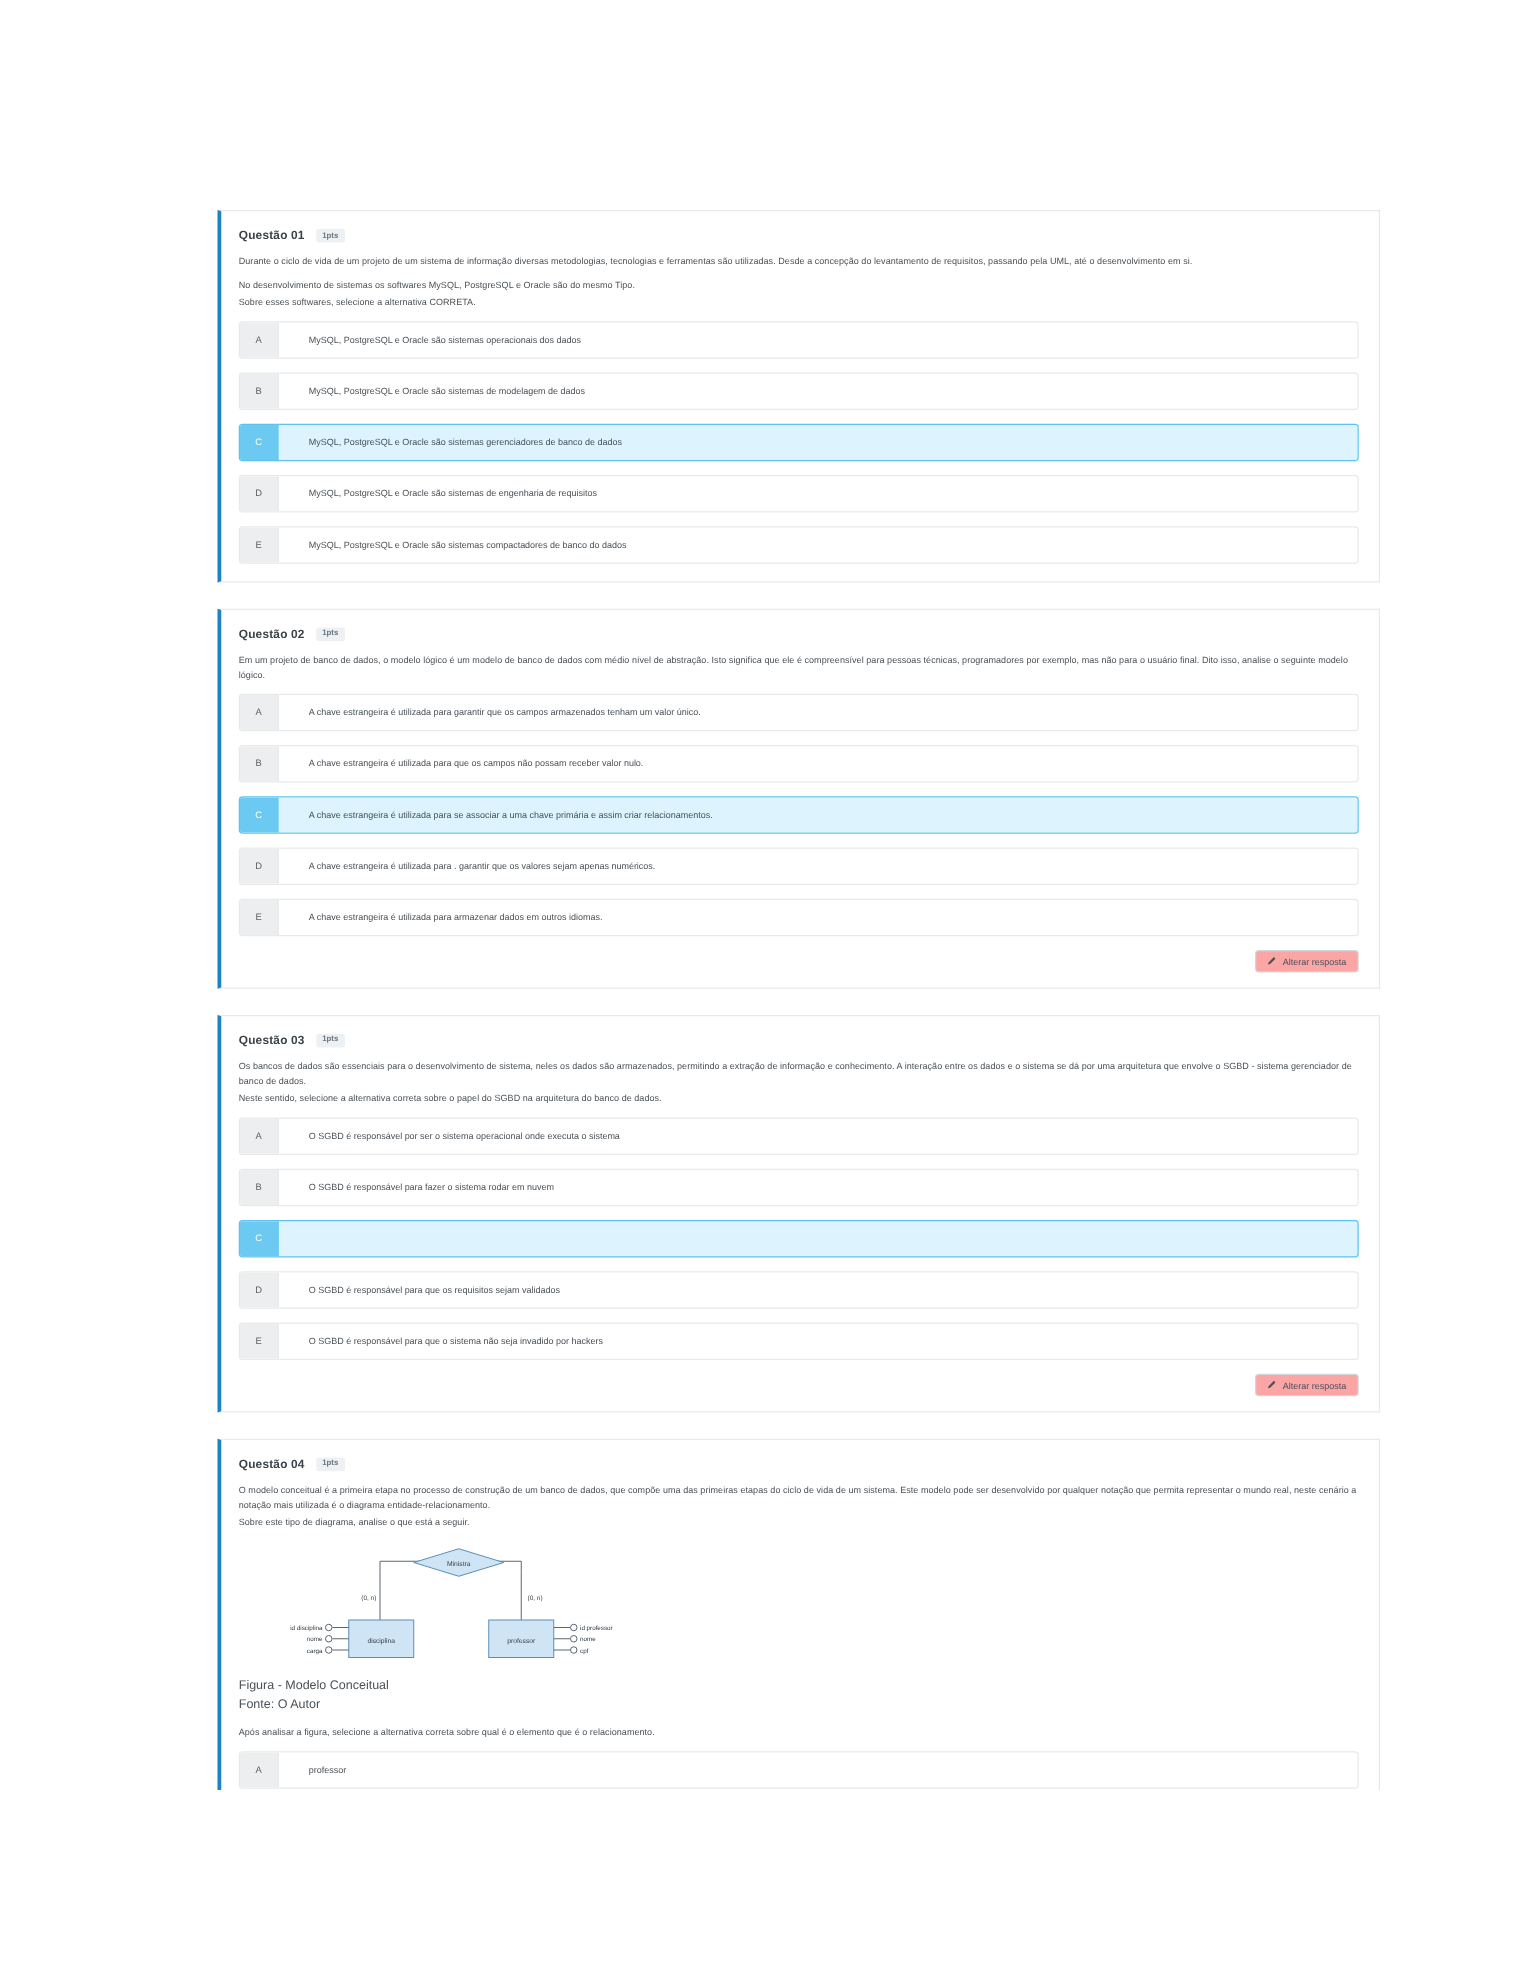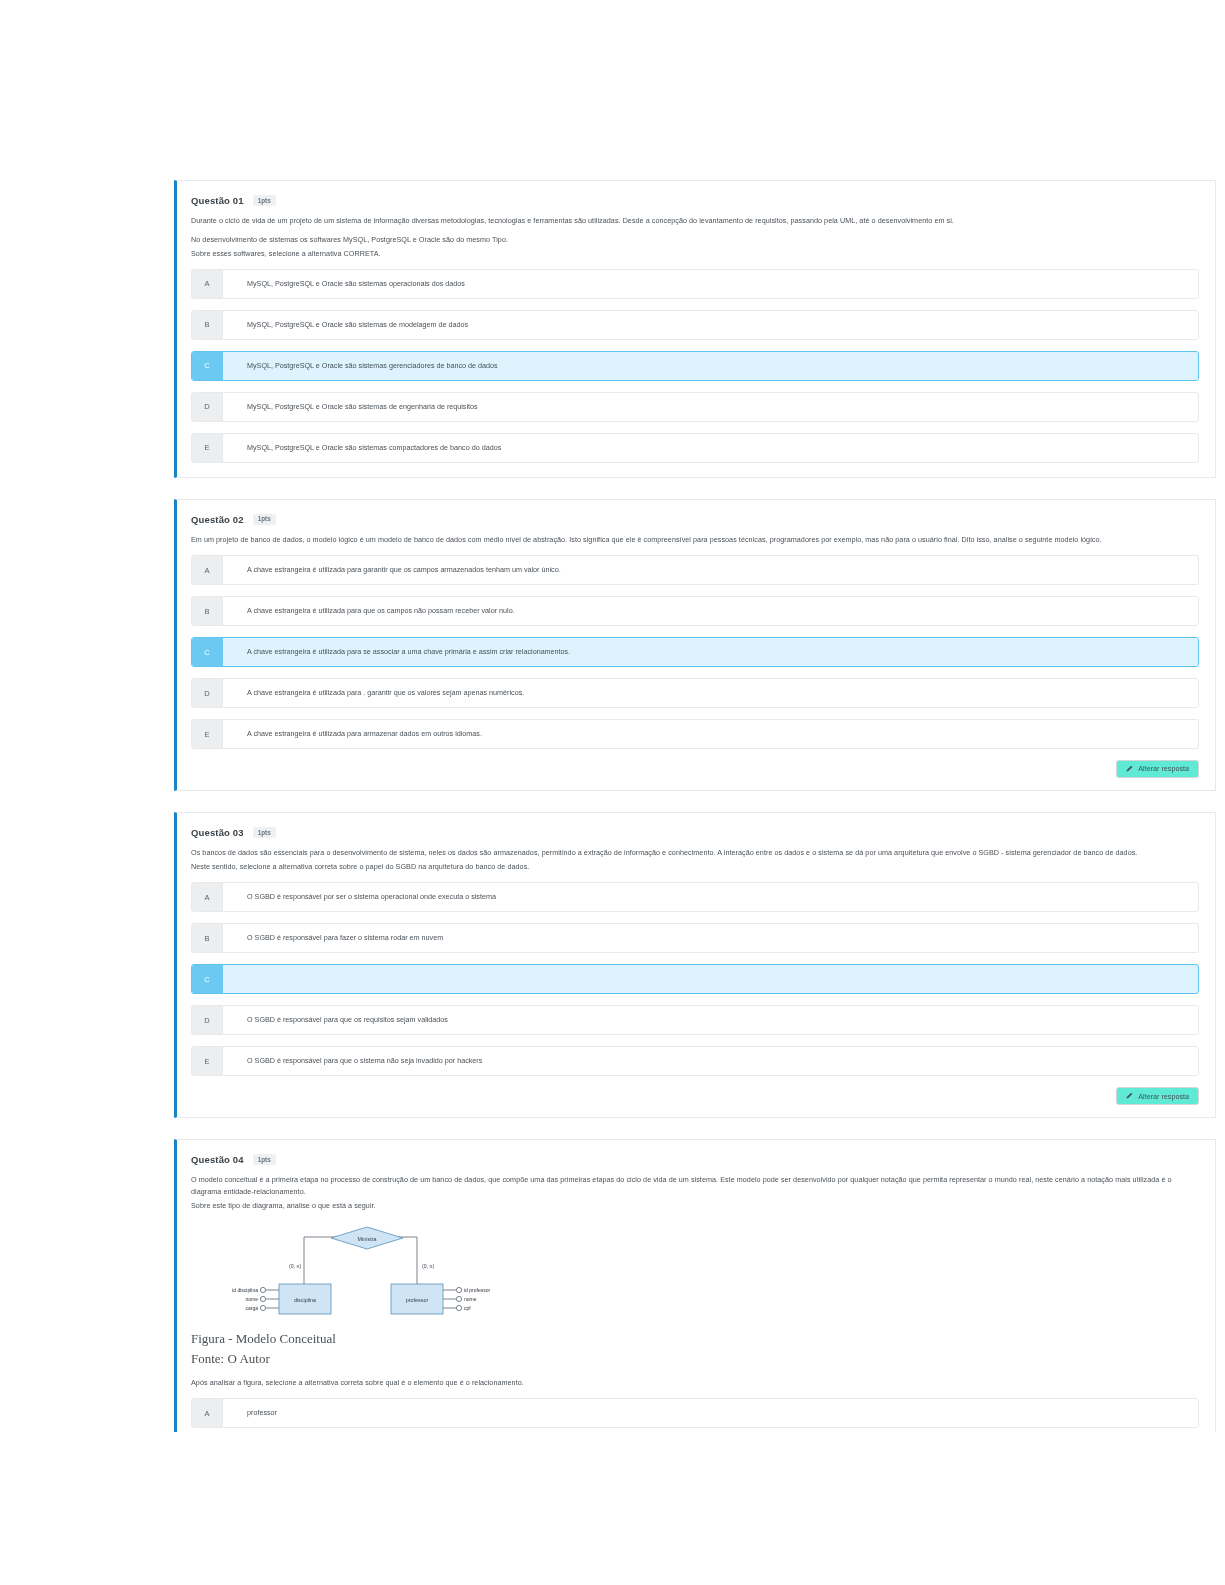--- a/index.html
+++ b/index.html
@@ -20,22 +20,22 @@
     position: absolute;
     left: 0; top: 0;
     width: 1225px;
     height: 1585px;
     background: #ffffff;
   }
 
   .quiz-wrap {
     position: absolute;
     left: 174px;
-    top: 180px;
-    width: 1042px;
+    top: 168px;
+    width: 930px;
   }
 
   
   .q-card {
     position: relative;
     background: #ffffff;
     border: 1px solid #e7eaec;
     border-left: 3px solid #1c84c6;
     padding: 14px 16px 12px 14px;
     margin-bottom: 21px;
@@ -125,43 +125,42 @@
   }
 
   
   .q-footer {
     display: flex;
     justify-content: flex-end;
     margin-top: 11px;
   }
   .btn-alterar {
     display: inline-flex;
-    align-items: center;
+    align-items: flex-end;
     gap: 5px;
-    background: #5eead4;
+    background: #fca5a5;
     border: 1px solid #d2d6da;
     border-radius: 3px;
     padding: 4px 9px 4px 8px;
     font-size: 7.2px;
     color: #49515a;
     cursor: pointer;
     line-height: 1;
   }
   .btn-alterar svg { display: block; }
 
   
   .figure-wrap {
     margin: 12px 0 4px 0;
   }
   .fig-caption {
-    font-size: 13px;
+    font-size: 10px;
     color: #4a5157;
     line-height: 1.55;
     margin: 10px 0 0 0;
-    font-family: Liberation Serif, serif;
   }
 
   .diagram-svg { display: block; }
 
   
   .clip-bottom {
     position: absolute;
     left: 0;
     top: 1432px;
     width: 1225px;

